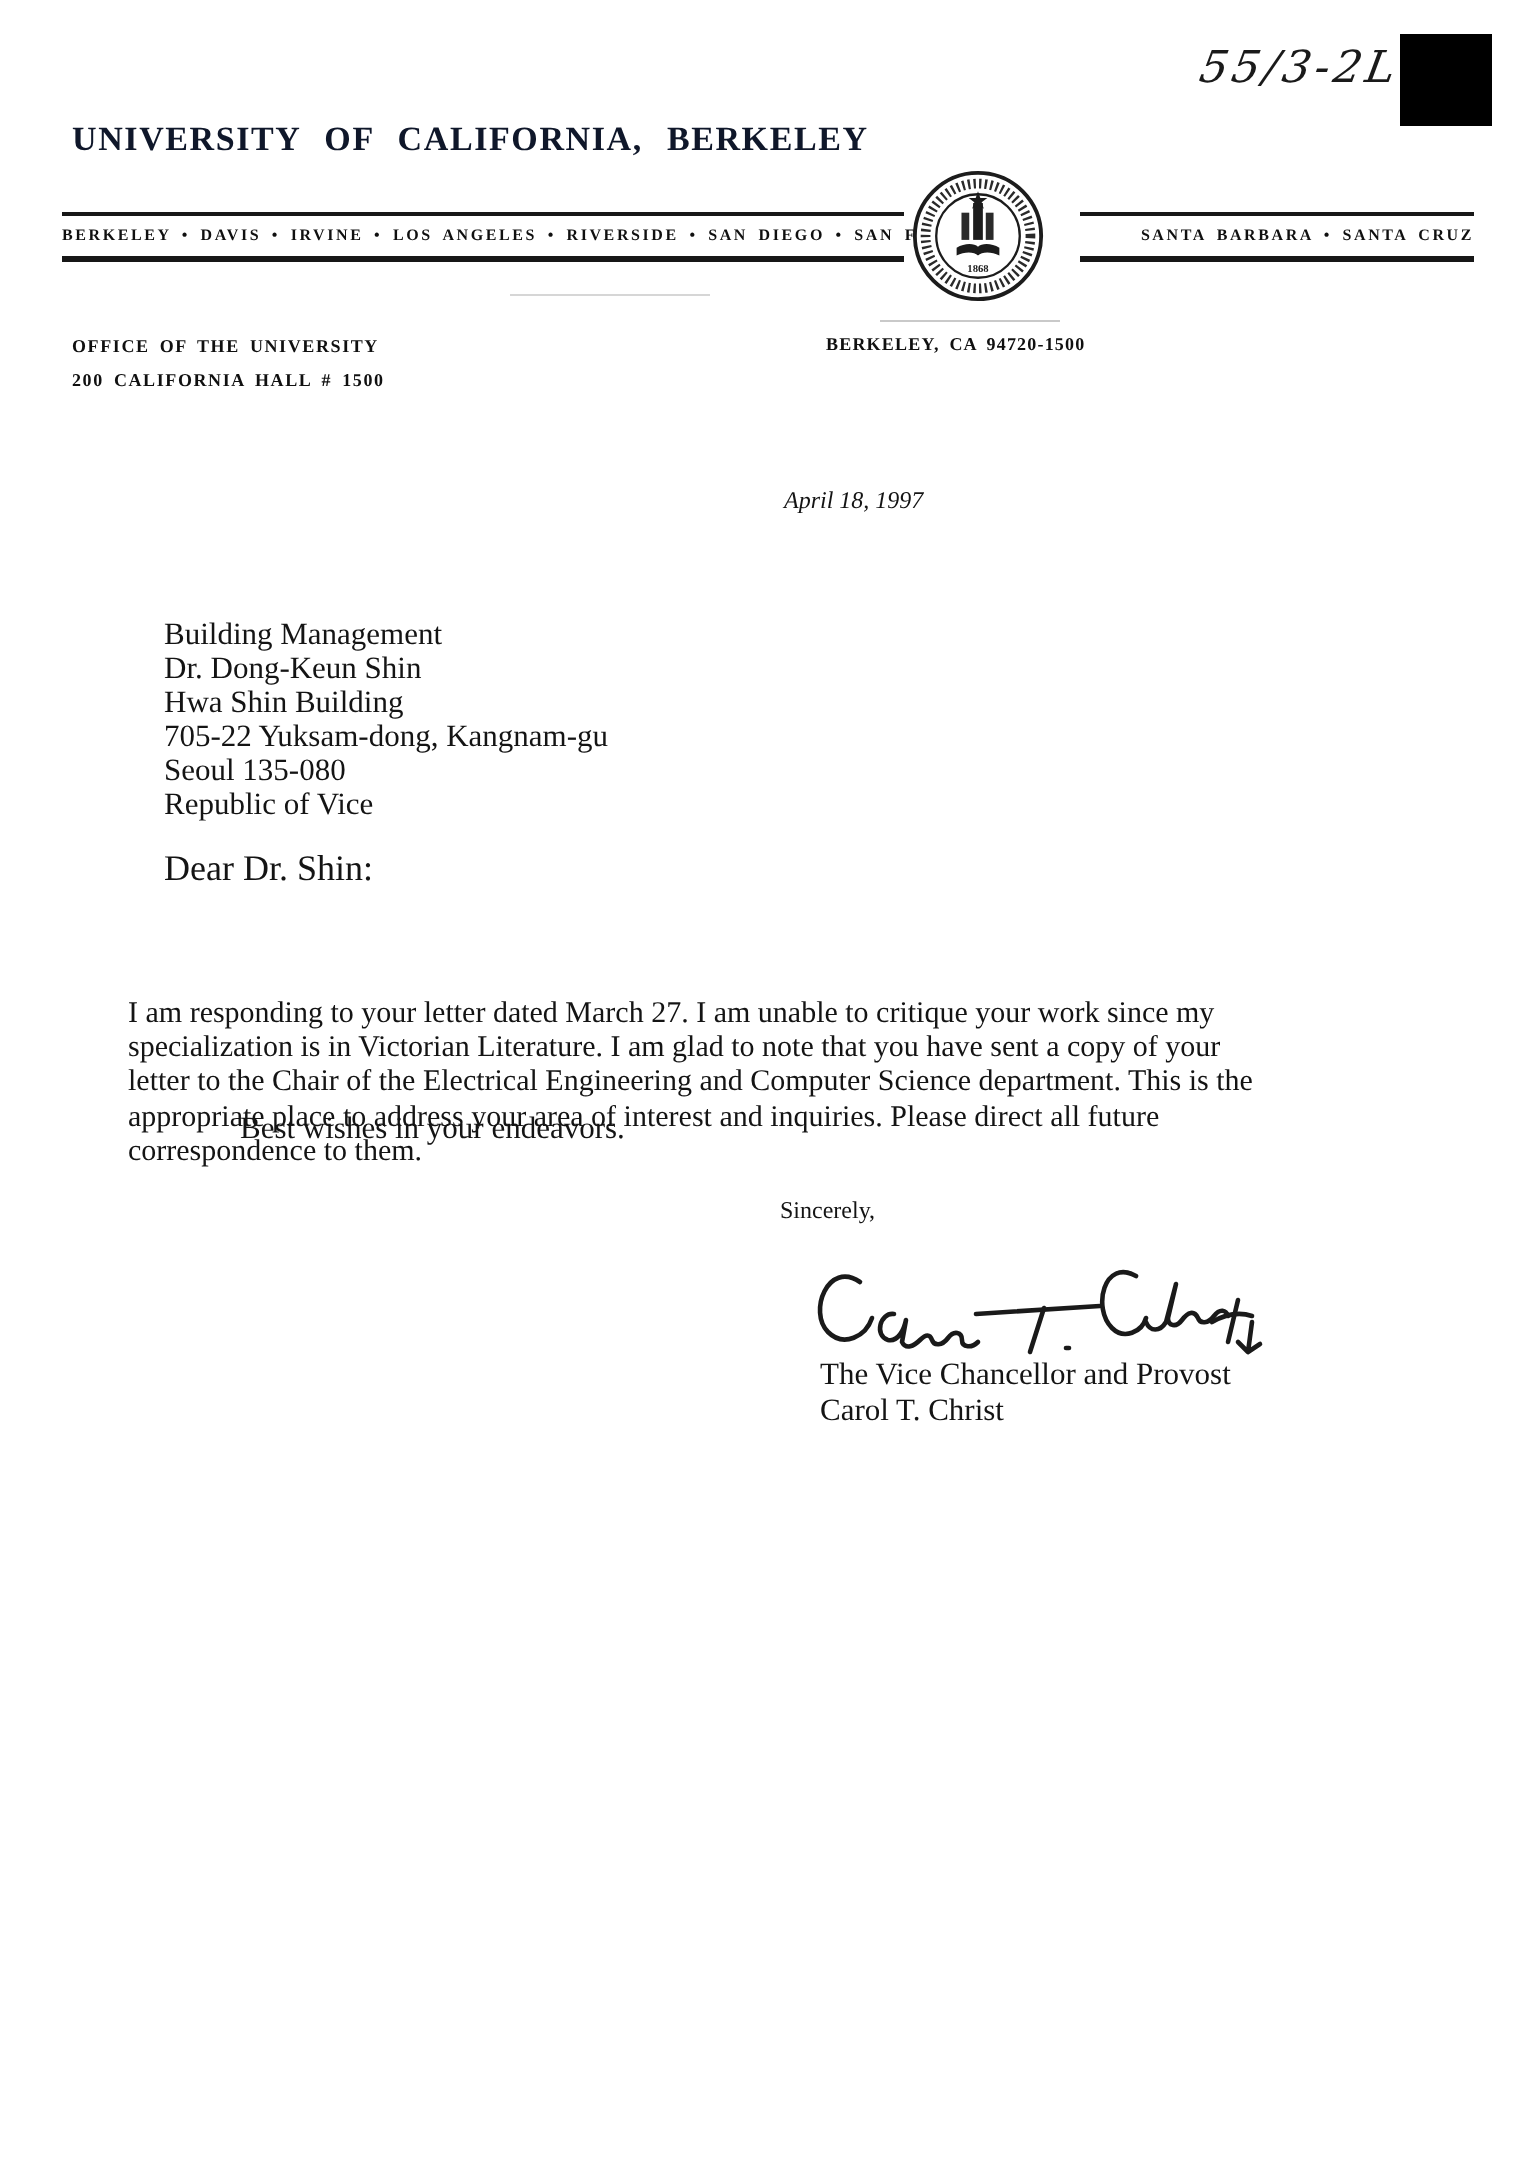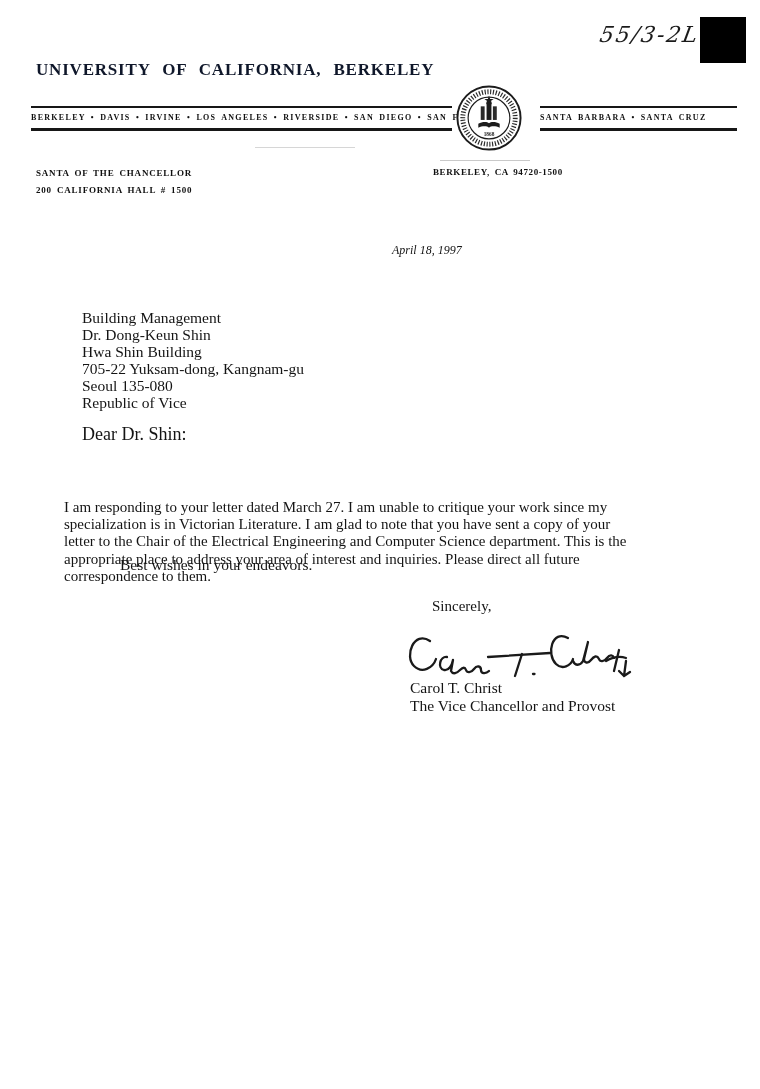--- a/index.html
+++ b/index.html
@@ -39,44 +39,44 @@
   .rule-top-left{left:31px;top:106px;width:421px;height:2px;}
   .rule-bottom-left{left:31px;top:128px;width:421px;height:3px;}
   .rule-top-right{left:540px;top:106px;width:197px;height:2px;}
   .rule-bottom-right{left:540px;top:128px;width:197px;height:3px;}
   .campuses{
     font-size:8px;font-weight:bold;
     letter-spacing:1.3px;word-spacing:2px;
     color:#101010;white-space:nowrap;
   }
   .campuses-left{left:31px;top:113px;width:421px;text-align:left;}
-  .campuses-right{left:540px;top:113px;width:197px;text-align:left;}
+  .campuses-right{left:540px;top:113px;width:197px;text-align:right;}
   .seal{left:455px;top:84px;width:68px;height:68px;}
   .scan-artifact-1{left:440px;top:160px;width:90px;height:1px;background:#c9c9c9;}
   .scan-artifact-2{left:255px;top:147px;width:100px;height:1px;background:#d6d6d6;}
 
   .office-block{
     left:36px;top:165px;
     font-size:9px;font-weight:bold;
     letter-spacing:0.8px;word-spacing:2px;
     line-height:17px;color:#101010;
   }
   .city-line{
     left:413px;top:167px;
     font-size:9px;font-weight:bold;
-    letter-spacing:0.6px;word-spacing:2px;color:#101010;margin-left:20px;
+    letter-spacing:0.6px;word-spacing:2px;color:#101010;
   }
 
   
   .date-line{left:392px;top:243px;font-size:12px;font-style:italic;}
   .recipient-block{left:82px;top:309px;font-size:15.5px;line-height:17px;}
   .salutation{left:82px;top:424px;font-size:18px;}
   .body-paragraph{left:64px;top:455px;width:580px;font-size:15px;line-height:17.2px;text-align:left;margin-top:44px;}
   .best-wishes{left:80px;top:556px;font-size:15.5px;margin-left:40px;}
-  .closing{left:432px;top:598px;font-size:15px;}
+  .closing{left:390px;top:598px;font-size:12px;}
   .signature-svg{left:400px;top:628px;width:240px;height:52px;}
   .signer-block{left:410px;top:679px;font-size:15.5px;line-height:17.5px;}
 </style>
 </head>
 <body>
 
 <div class="page">
 
   <div class="abs handwritten-code">55/3-2L</div>
   <div class="abs redaction-box"></div>
@@ -101,21 +101,21 @@
     <rect x="32.5" y="18" width="5" height="19" fill="#1c1c1c"></rect>
     <rect x="26.5" y="23" width="4" height="14" fill="#2a2a2a"></rect>
     <rect x="39" y="23" width="4" height="14" fill="#2a2a2a"></rect>
     <path d="M35,12 l1.2,3.4 3.6,0 -2.9,2.2 1.1,3.4 -3,-2.1 -3,2.1 1.1,-3.4 -2.9,-2.2 3.6,0 Z" fill="#1c1c1c"></path>
     <text x="35" y="53.5" text-anchor="middle" font-size="5.5" font-family="Liberation Serif, serif" font-weight="bold" fill="#1c1c1c">1868</text>
   </svg>
   <div class="abs scan-artifact-1"></div>
   <div class="abs scan-artifact-2"></div>
 
   <div class="abs office-block">
-    <div>SANTA OF THE CHANCELLOR</div>
+    <div>OFFICE OF THE UNIVERSITY</div>
     <div>200 CALIFORNIA HALL # 1500</div>
   </div>
   <div class="abs city-line">BERKELEY, CA 94720-1500</div>
 
   <div class="abs date-line">April 18, 1997</div>
 
   <div class="abs recipient-block">
     <div>Building Management</div>
     <div>Dr. Dong-Keun Shin</div>
     <div>Hwa Shin Building</div>
@@ -147,17 +147,17 @@
 
       <path d="M173,33 c2,5 7,5 10,0 l5,-19 l-4,17 c0,4 4,5 7,1 c3,-4 6,-5 8,-1 c1,3 5,3 8,-1 c3,-4 6,-3 7,0"></path>
 
       <path d="M219,22 l-5,21"></path>
       <path d="M206,33 c7,-4 14,-5 20,-3"></path>
       <path d="M226,33 l-2,15 m0,0 l-5,-5 m5,5 l6,-4"></path>
     </g>
   </svg>
 
   <div class="abs signer-block">
+    <div>The Vice Chancellor and Provost</div>
     <div>Carol T. Christ</div>
-    <div>The Vice Chancellor and Provost</div>
   </div>
 
 </div>
 
 </body></html>

